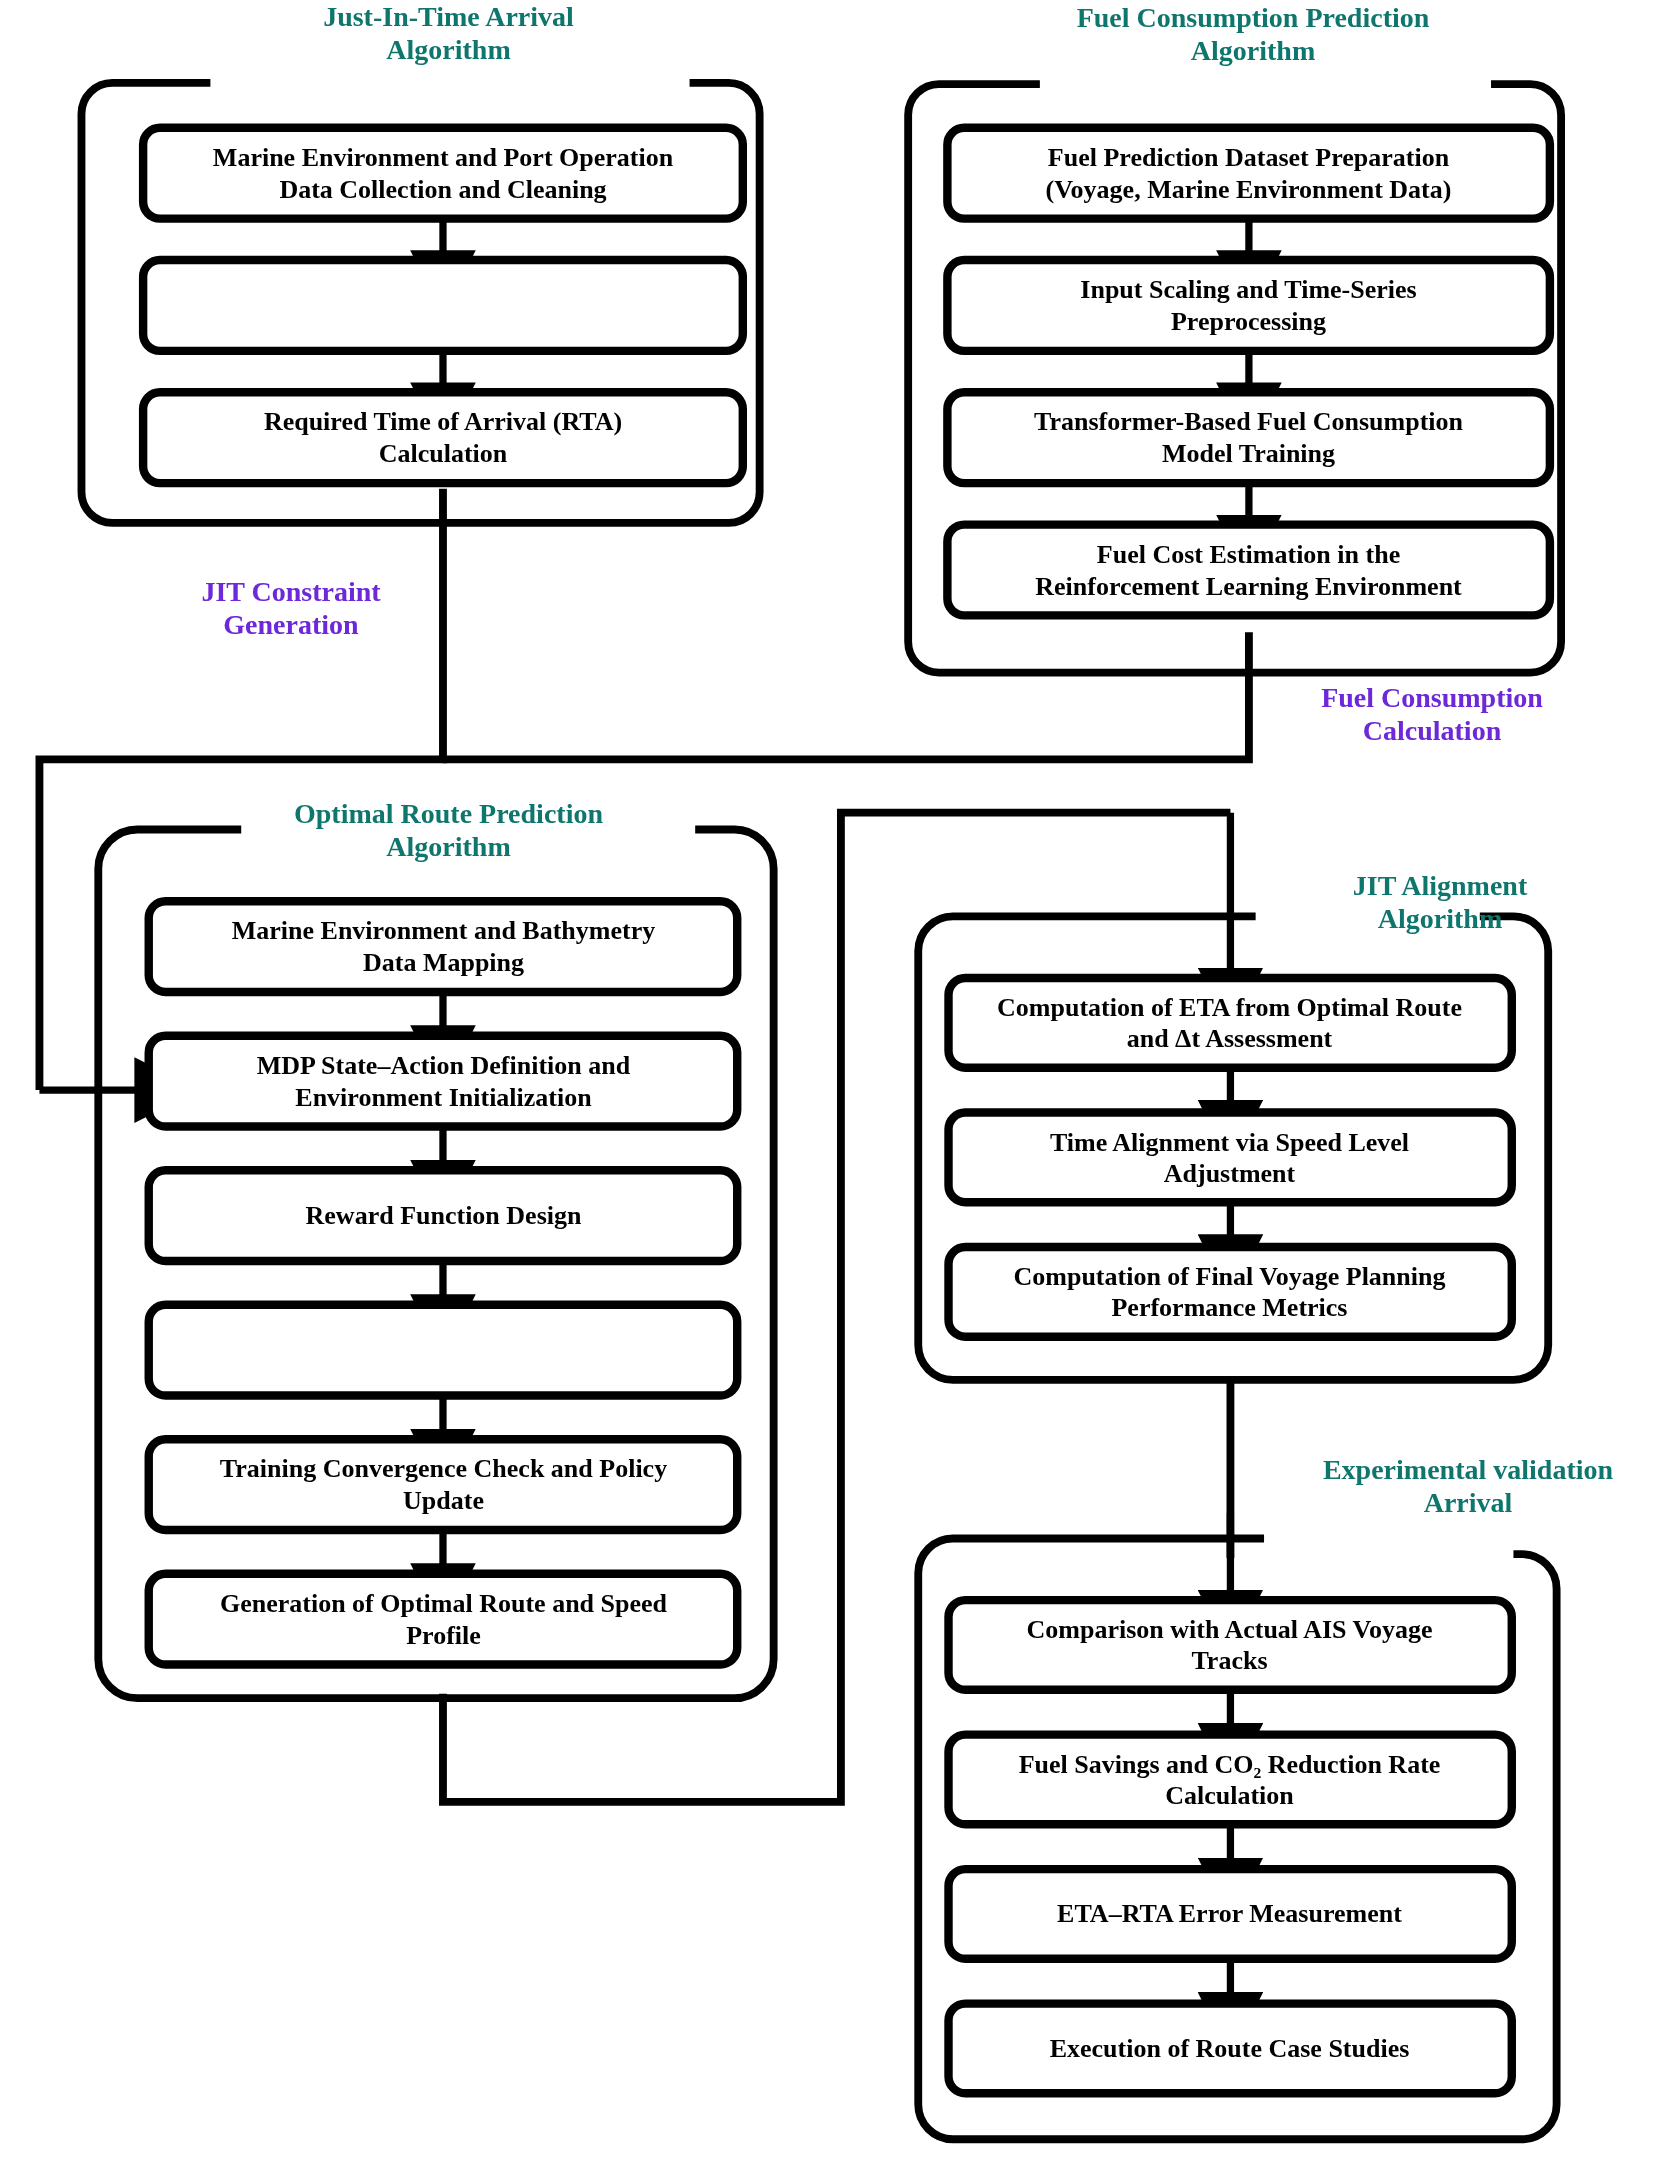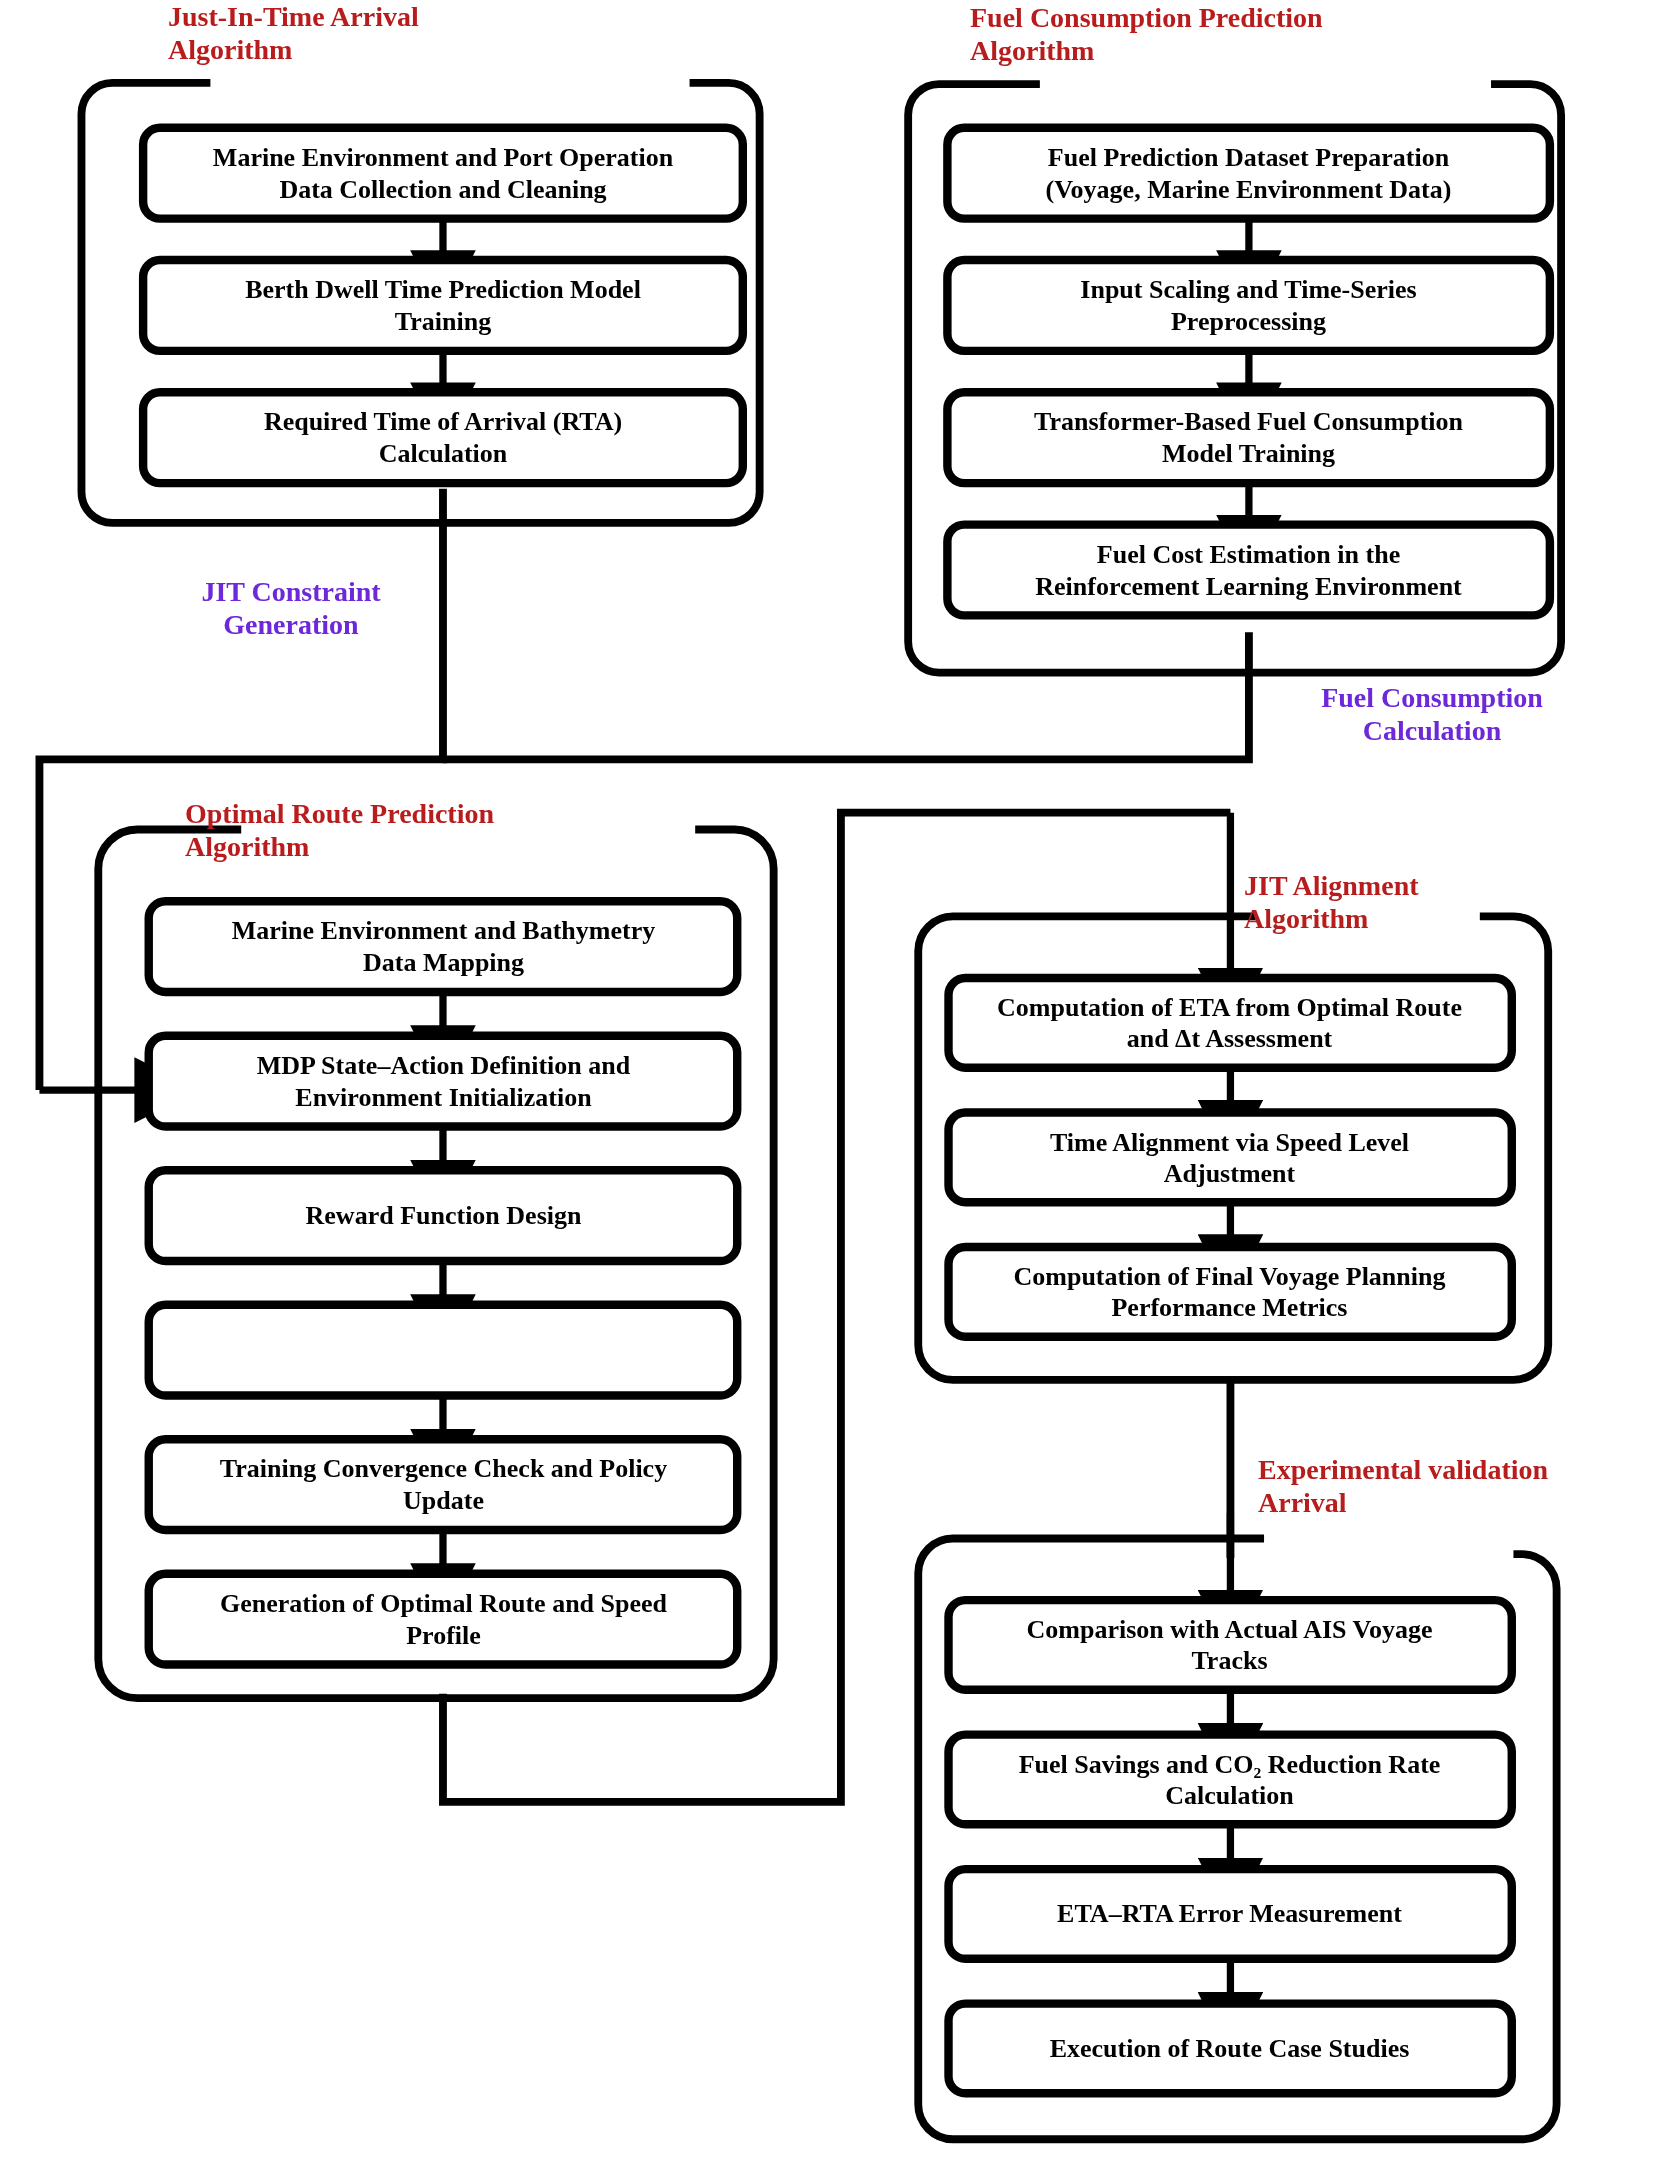--- a/index.html
+++ b/index.html
@@ -19,21 +19,22 @@
     position: absolute;
     left: 0; top: 0;
     width: 1679px;
     height: 2183px;
   }
   .grp-title {
     position: absolute;
     font-weight: bold;
     font-size: 28px;
     line-height: 1.18;
-    color: #b91c1c;
+    text-align: center;
+    color: #0f766e;
     white-space: pre-line;
   }
   .edge-label {
     position: absolute;
     font-weight: bold;
     font-size: 28px;
     line-height: 1.18;
     text-align: center;
     color: #6d28d9;
     white-space: pre-line;
@@ -166,22 +167,20 @@
 Arrival</div>
 
   <div class="edge-label" style="left:151px; top:575px; width:280px;">JIT Constraint
 Generation</div>
 
   <div class="edge-label" style="left:1258px; top:681px; width:348px;">Fuel Consumption
 Calculation</div>
 
   <div class="node-text" style="left:143px; top:128px; width:600px; height:91px;">Marine Environment and Port Operation
 Data Collection and Cleaning</div>
-  <div class="node-text" style="left:143px; top:260px; width:600px; height:91px;">Berth Dwell Time Prediction Model
-Training</div>
   <div class="node-text" style="left:143px; top:392px; width:600px; height:91px;">Required Time of Arrival (RTA)
 Calculation</div>
 
   <div class="node-text" style="left:947px; top:128px; width:603px; height:91px;">Fuel Prediction Dataset Preparation
 (Voyage, Marine Environment Data)</div>
   <div class="node-text" style="left:947px; top:260px; width:603px; height:91px;">Input Scaling and Time-Series
 Preprocessing</div>
   <div class="node-text" style="left:947px; top:392px; width:603px; height:91px;">Transformer-Based Fuel Consumption
 Model Training</div>
   <div class="node-text" style="left:947px; top:525px; width:603px; height:91px;">Fuel Cost Estimation in the

